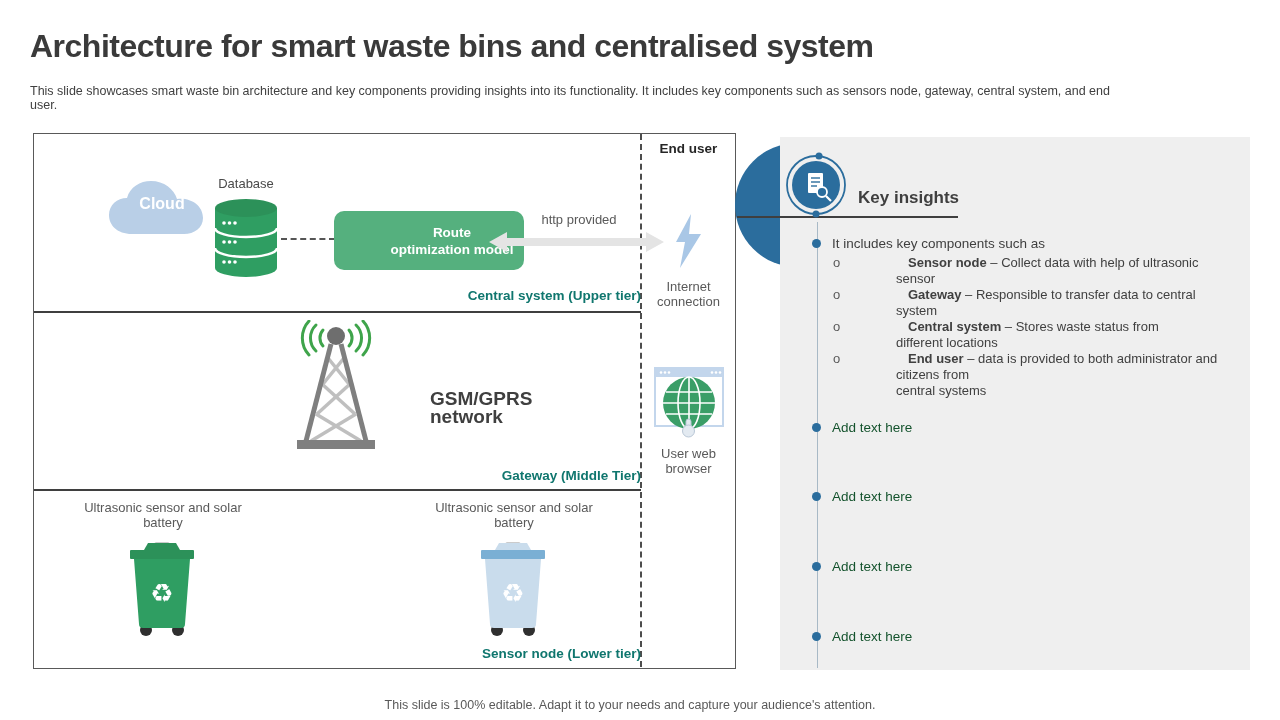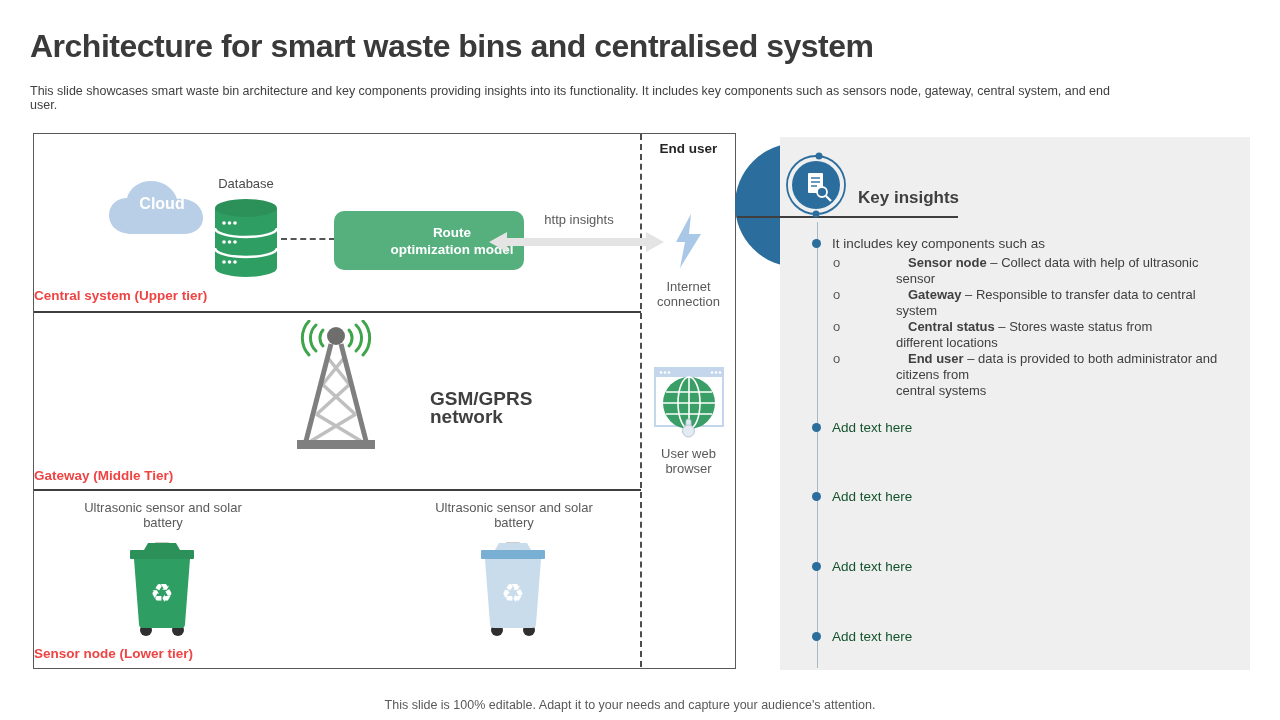--- a/index.html
+++ b/index.html
@@ -8,21 +8,21 @@
   .center{text-align:center;}
   .preline{white-space:pre-line;padding-left:46px;}
   #title{left:30px;top:28px;font-size:32px;font-weight:700;color:#3a3a3a;letter-spacing:-0.5px;}
   #subtitle{left:30px;top:84px;width:1110px;font-size:12.5px;color:#404040;}
   #footer{left:0;top:698px;width:1260px;text-align:center;font-size:12.5px;color:#595959;}
 
   
   #diagram{left:33px;top:133px;width:703px;height:536px;border:1.5px solid #595959;background:#fff;box-sizing:border-box;}
   .divider{left:0;height:2px;width:607px;background:#3f3f3f;}
   #dashed-separator{left:606px;top:0;height:533px;border-left:2px dashed #4d4d4d;}
-  .tier-caption{left:0;width:607px;text-align:left;font-size:13.5px;font-weight:700;color:#ef4444;}
+  .tier-caption{left:0;width:607px;text-align:right;font-size:13.5px;font-weight:700;color:#0f766e;}
   .small-label{font-size:13px;color:#595959;}
   .dark-label{font-size:13px;color:#4a4a4a;}
   #route-box{left:300px;top:77px;width:144px;height:59px;background:#55b07e;border-radius:10px;color:#fff;font-weight:700;font-size:13.5px;display:flex;align-items:center;justify-content:center;text-align:center;line-height:17px;}
   #db-connector{left:247px;top:104px;width:54px;border-top:2px dashed #555;}
   #cloud-label{left:83px;top:61px;width:90px;text-align:center;color:#fff;font-weight:700;font-size:16px;}
   #gsm-label{left:350px;top:256px;font-size:19px;font-weight:700;color:#3f3f3f;line-height:18px;}
   .enduser-col{left:606px;width:97px;text-align:center;}
   #end-user-title{top:7px;font-size:13.5px;font-weight:700;color:#262626;}
 
   
@@ -74,21 +74,21 @@
         <circle cx="10" cy="64" r="1.8"></circle>
           <circle cx="15.5" cy="64" r="1.8"></circle>
           <circle cx="21" cy="64" r="1.8"></circle>
       </g>
     </svg>
 
     <div id="db-connector" class="abs"></div>
     <div id="route-box" class="abs preline">Route
 optimization model</div>
 
-    <div class="abs small-label center" style="left:470px;top:78px;width:150px;">http insights</div>
+    <div class="abs small-label center" style="left:470px;top:78px;width:150px;">http provided</div>
     <svg class="abs" style="left:455px;top:97px;" width="175" height="22" viewBox="0 0 175 22">
       <polygon points="0,11 18,1 18,7 157,7 157,1 175,11 157,21 157,15 18,15 18,21" fill="#e4e4e4"></polygon>
     </svg>
 
     <div class="tier-caption abs" style="top:154px;">Central system (Upper tier)</div>
 
     <svg class="abs" style="left:242px;top:186px;" width="120" height="134" viewBox="0 0 120 134">
       <g stroke="#3fa44b" stroke-width="3" fill="none" stroke-linecap="round">
         <path d="M47 10 A12 12 0 0 0 47 26"></path>
         <path d="M40 5 A18 18 0 0 0 40 31"></path>
@@ -208,21 +208,21 @@
     <div class="comp-row">
       <span class="comp-marker">o</span>
       <span class="preline"><span class="comp-term">Sensor node</span><span> – Collect data with help of ultrasonic sensor</span></span>
     </div>
     <div class="comp-row">
       <span class="comp-marker">o</span>
       <span class="preline"><span class="comp-term">Gateway</span><span> – Responsible to transfer data to central system</span></span>
     </div>
     <div class="comp-row">
       <span class="comp-marker">o</span>
-      <span class="preline"><span class="comp-term">Central status</span><span>  – Stores waste status from
+      <span class="preline"><span class="comp-term">Central system</span><span>  – Stores waste status from
 different locations</span></span>
     </div>
     <div class="comp-row">
       <span class="comp-marker">o</span>
       <span class="preline"><span class="comp-term">End user</span><span> – data is provided  to both administrator and
 citizens from
 central systems</span></span>
     </div>
   </div>
 

